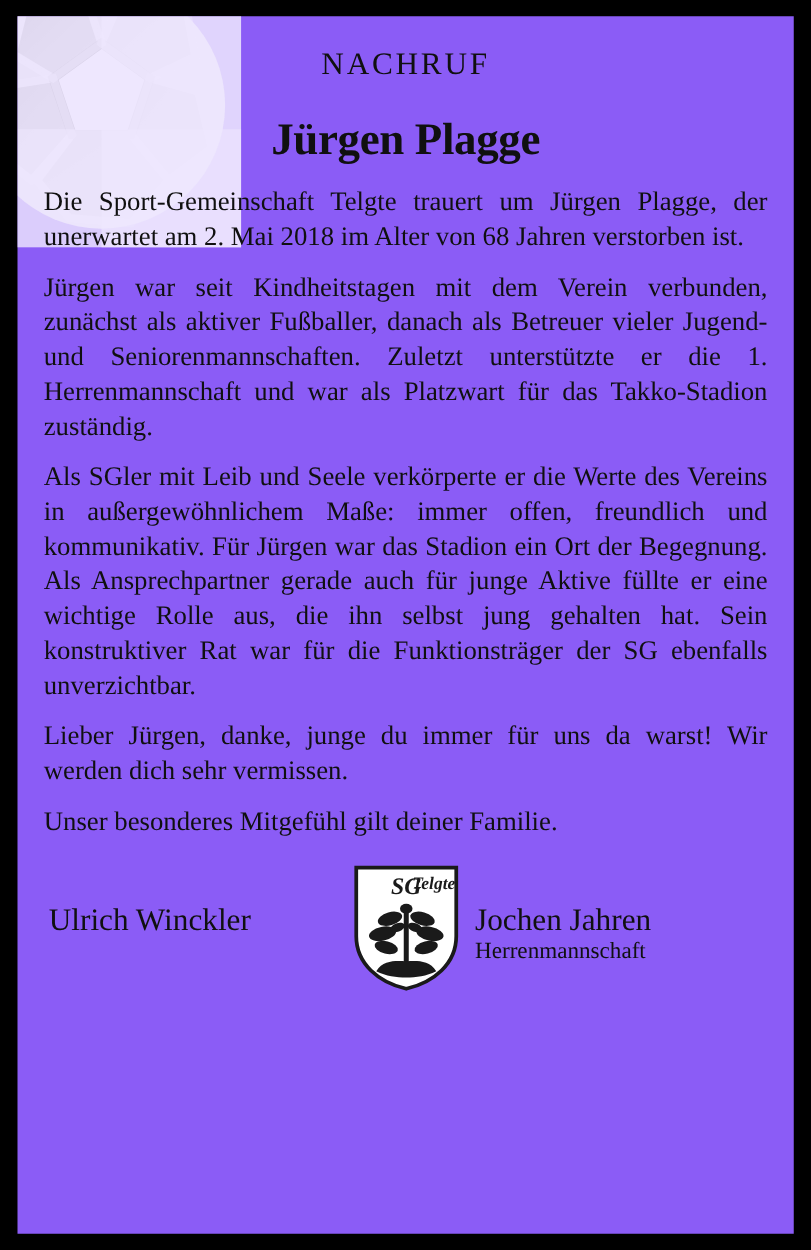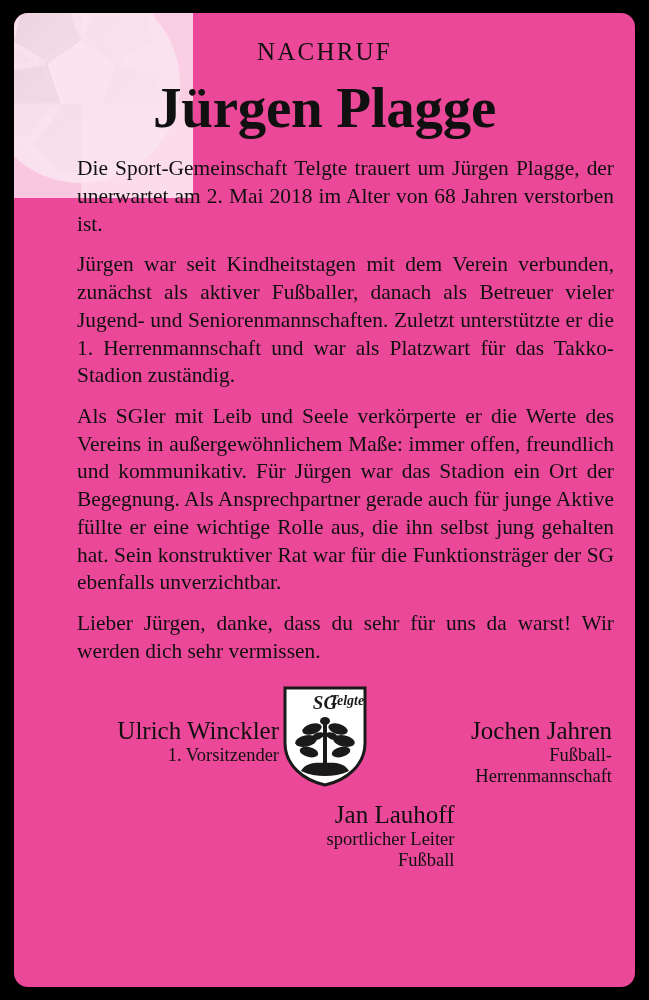--- a/index.html
+++ b/index.html
@@ -23,24 +23,23 @@
     width: 649px;
     height: 1000px;
     background: #000000;
     padding: 13px 14px 13px 14px;
   }
   .notice-inner {
     position: relative;
     box-sizing: border-box;
     width: 100%;
     height: 100%;
-    background: #ec4899;
+    background: #8b5cf6;
     overflow: hidden;
     padding: 0 21px;
-    border-radius: 14px;
   }
 
   
   .watermark {
     position: absolute;
     left: -36px;
     top: -30px;
     width: 215px;
     height: 215px;
     pointer-events: none;
@@ -56,28 +55,28 @@
     text-align: center;
     font-size: 25px;
     letter-spacing: 2.2px;
     margin: 26px 0 0 0;
     font-weight: 400;
     line-height: 1.05;
   }
   .deceased-name {
     text-align: center;
     font-weight: 700;
-    font-size: 57px;
+    font-size: 36px;
     line-height: 1.0;
-    margin: 14px 0 0 0;
+    margin: 28px 0 0 0;
     letter-spacing: -0.3px;
   }
 
   
-  .body-copy { margin-top: 19px; margin-left: 42px; }
+  .body-copy { margin-top: 19px; }
   .para {
     text-align: justify;
     text-justify: inter-word;
     font-size: 21.4px;
     line-height: 1.295;
     margin: 0 0 13px 0;
     hyphens: manual;
   }
   .para:last-child { margin-bottom: 0; }
   .para.last-line-left { text-align-last: left; }
@@ -93,21 +92,21 @@
     left: 50%;
     transform: translateX(-50%);
     top: -6px;
     width: 88px;
     height: 103px;
   }
   .crest svg { display: block; width: 100%; height: 100%; }
 
   .sig {
     position: absolute;
-    text-align: right;
+    text-align: left;
     line-height: 1.12;
   }
   .sig-name {
     font-size: 25px;
     white-space: nowrap;
   }
   .sig-role {
     font-size: 18.5px;
     white-space: nowrap;
   }
@@ -154,21 +153,22 @@
     <div class="content">
 
       <div class="kicker">NACHRUF</div>
 
       <h1 class="deceased-name">Jürgen Plagge</h1>
 
       <div class="body-copy">
         <p class="para last-line-left">Die Sport-Gemeinschaft Telgte trauert um Jürgen Plagge, der unerwartet am 2. Mai 2018 im Alter von 68 Jahren verstorben ist.</p>
         <p class="para last-line-left">Jürgen war seit Kindheitstagen mit dem Verein verbunden, zunächst als aktiver Fußballer, danach als Betreuer vieler Jugend- und Seniorenmannschaften. Zuletzt unterstützte er die 1. Herrenmannschaft und war als Platzwart für das Takko-Stadion zuständig.</p>
         <p class="para last-line-left">Als SGler mit Leib und Seele verkörperte er die Werte des Vereins in außergewöhnlichem Maße: immer offen, freundlich und kommunikativ. Für Jürgen war das Stadion ein Ort der Begegnung. Als Ansprechpartner gerade auch für junge Aktive füllte er eine wichtige Rolle aus, die ihn selbst jung gehalten hat. Sein konstruktiver Rat war für die Funktionsträger der SG ebenfalls unverzichtbar.</p>
-        <p class="para last-line-left">Lieber Jürgen, danke, dass du sehr für uns da warst! Wir werden dich sehr vermissen.</p>
+        <p class="para last-line-left">Lieber Jürgen, danke, junge du immer für uns da warst! Wir werden dich sehr vermissen.</p>
+        <p class="para last-line-left">Unser besonderes Mitgefühl gilt deiner Familie.</p>
       </div>
 
       <div class="signatures">
 
         <div class="crest" aria-hidden="true">
           <svg viewBox="0 0 88 103" xmlns="http://www.w3.org/2000/svg">
             <path d="M4 3 H84 V58 C84 80 66 95 44 100 C22 95 4 80 4 58 Z" fill="#ffffff" stroke="#1a1a1a" stroke-width="3"></path>
 
             <text x="44" y="24" text-anchor="middle" font-family="'Liberation Serif', serif" font-size="19" font-weight="700" font-style="italic" fill="#1a1a1a">SG</text>
             <text x="66" y="20" text-anchor="middle" font-family="'Liberation Serif', serif" font-size="14" font-weight="700" font-style="italic" fill="#1a1a1a">Telgte</text>
@@ -189,31 +189,24 @@
               <ellipse cx="37" cy="51" rx="6" ry="3.4" transform="rotate(-20 37 51)"></ellipse>
               <ellipse cx="51" cy="51" rx="6" ry="3.4" transform="rotate(20 51 51)"></ellipse>
 
               <path d="M20 86 C26 76 38 78 44 78 C50 78 62 76 68 86 C60 90 52 91 44 91 C36 91 28 90 20 86 Z"></path>
             </g>
           </svg>
         </div>
 
         <div class="sig sig-left">
           <div class="sig-name">Ulrich Winckler</div>
-          <div class="sig-role">1. Vorsitzender</div>
         </div>
 
         <div class="sig sig-right">
           <div class="sig-name">Jochen Jahren</div>
-          <div class="sig-role">Fußball-</div>
           <div class="sig-role">Herrenmannschaft</div>
         </div>
 
-        <div class="sig sig-center">
-          <div class="sig-name">Jan Lauhoff</div>
-          <div class="sig-role">sportlicher Leiter</div>
-          <div class="sig-role">Fußball</div>
-        </div>
 
       </div>
     </div>
   </div>
 </div>
 
 </body></html>

